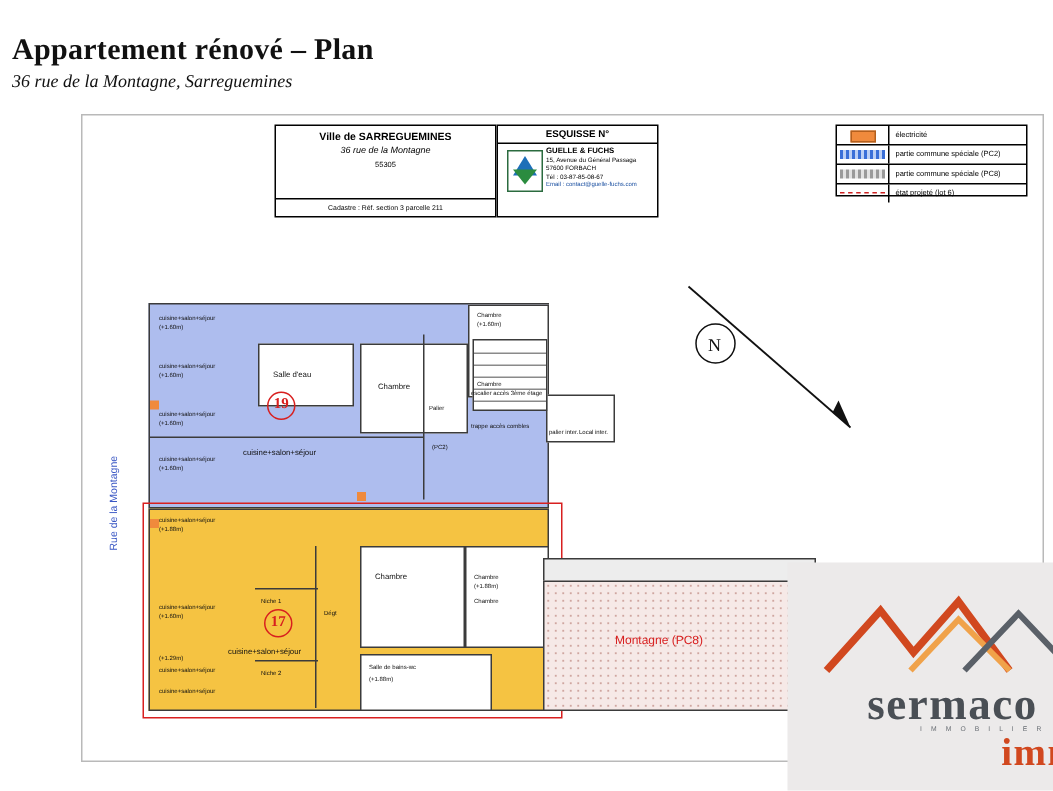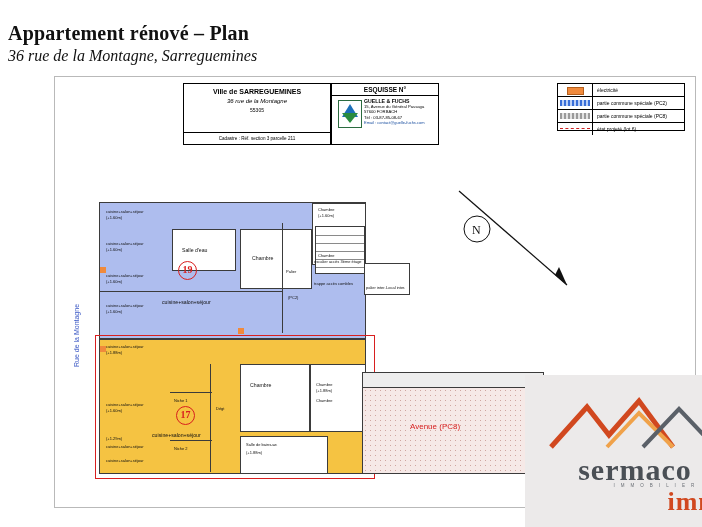--- a/index.html
+++ b/index.html
@@ -14,21 +14,21 @@
   #doc-title{
     position:absolute;left:8px;top:22px;
     font-family:"Liberation Serif", serif;
     font-size:20px;font-weight:bold;color:#111;
     letter-spacing:.2px;
     text-align:center;
   }
   #doc-subtitle{
     position:absolute;left:8px;top:47px;
     font-family:"Liberation Serif", serif;
-    font-size:16px;font-style:italic;color:#111;
+    font-size:12px;font-style:italic;color:#111;
   }
 
   
   #plan-sheet{
     position:absolute;left:54px;top:76px;width:640px;height:430px;
     background:#ffffff;border:1px solid #b9b9b9;
   }
 
   
   .cart{
@@ -309,21 +309,21 @@
     <div class="rlabel-sm" style="left:146px;top:102px;">Salle de bains-wc</div>
     <div class="rlabel-sm" style="left:146px;top:110px;">(+1.88m)</div>
 
     <div class="rlabel-sm" style="left:74px;top:58px;">Niche 1</div>
     <div class="rlabel-sm" style="left:74px;top:106px;">Niche 2</div>
     <div class="rlabel-sm" style="left:116px;top:66px;">Dégt</div>
   </div>
 
   <div id="grenier-top"></div>
   <div id="grenier"></div>
-  <div id="grenier-label">Avenue  (PC8)</div>
+  <div id="grenier-label">Montagne  (PC8)</div>
 
   <div id="sermaco">
     <svg id="serm-roof" viewBox="0 0 172 56">
       <polyline points="4,52 40,12 62,40 92,6 126,52" fill="none" stroke="#d1481f" stroke-width="5"></polyline>
       <polyline points="60,52 92,18 126,52" fill="none" stroke="#f0a24a" stroke-width="4"></polyline>
       <polyline points="96,52 132,14 168,52" fill="none" stroke="#5a6068" stroke-width="4"></polyline>
     </svg>
     <div id="serm-name">sermaco</div>
     <div id="serm-sub">I M M O B I L I E R</div>
     <div id="serm-immo">immo</div>

